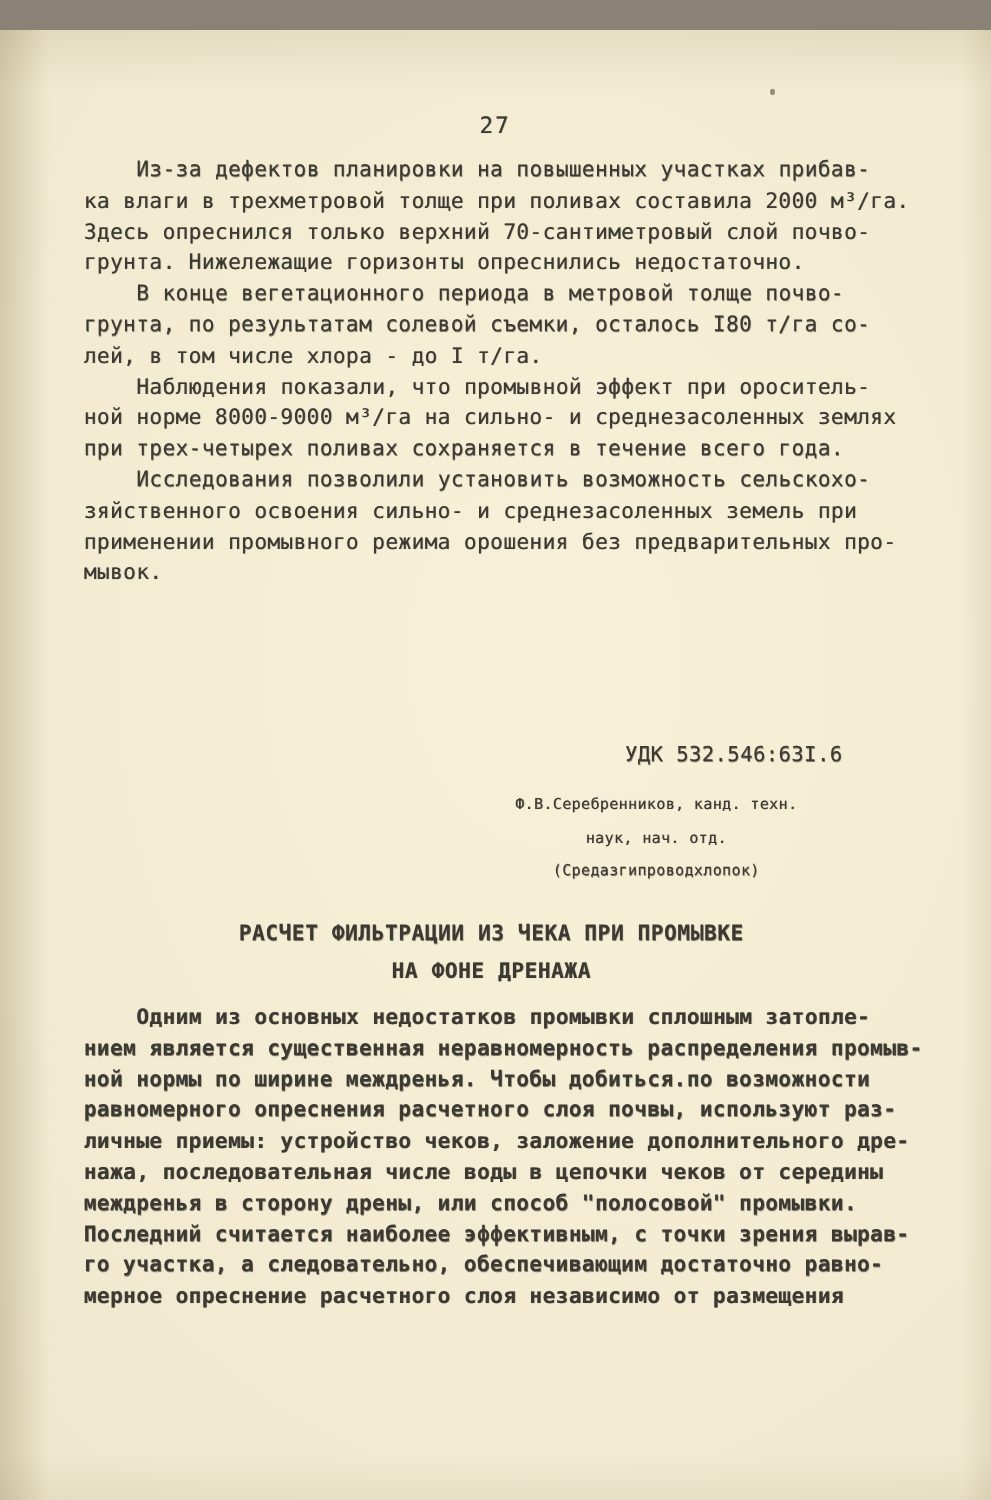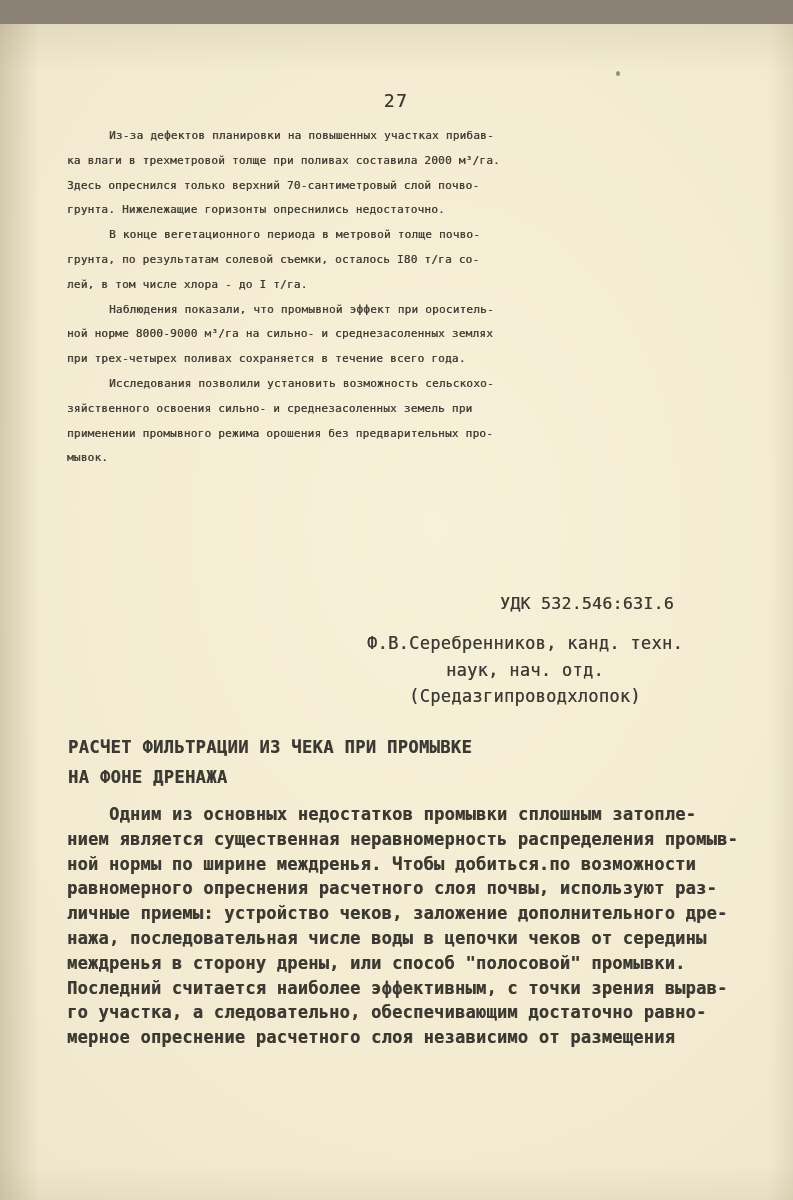--- a/index.html
+++ b/index.html
@@ -46,46 +46,46 @@
     width: 656px;
     text-align: center;
     font-size: 18px;
     letter-spacing: 1.5px;
   }
   .body-top {
     position: absolute;
     top: 100px;
     left: 67px;
     width: 690px;
-    font-size: 11px;
+    font-size: 17px;
     letter-spacing: 0.25px;
   }
   .udc {
     position: absolute;
     top: 570px;
     left: 500px;
     font-size: 16.5px;
     letter-spacing: 0.3px;
   }
   .author {
     position: absolute;
     top: 606px;
     left: 340px;
     width: 370px;
     text-align: center;
-    font-size: 17px;
+    font-size: 12px;
     letter-spacing: 0.3px;
   }
   .author .tline { line-height: 26.5px; height: 26.5px; }
   .title {
     position: absolute;
     top: 708px;
     left: 68px;
     width: 650px;
-    text-align: left;
+    text-align: center;
     font-size: 17px;
     font-weight: bold;
     letter-spacing: 0.4px;
   }
   .title .tline { line-height: 30px; height: 30px; }
   .article-body {
     position: absolute;
     top: 778px;
     left: 67px;
     width: 690px;

